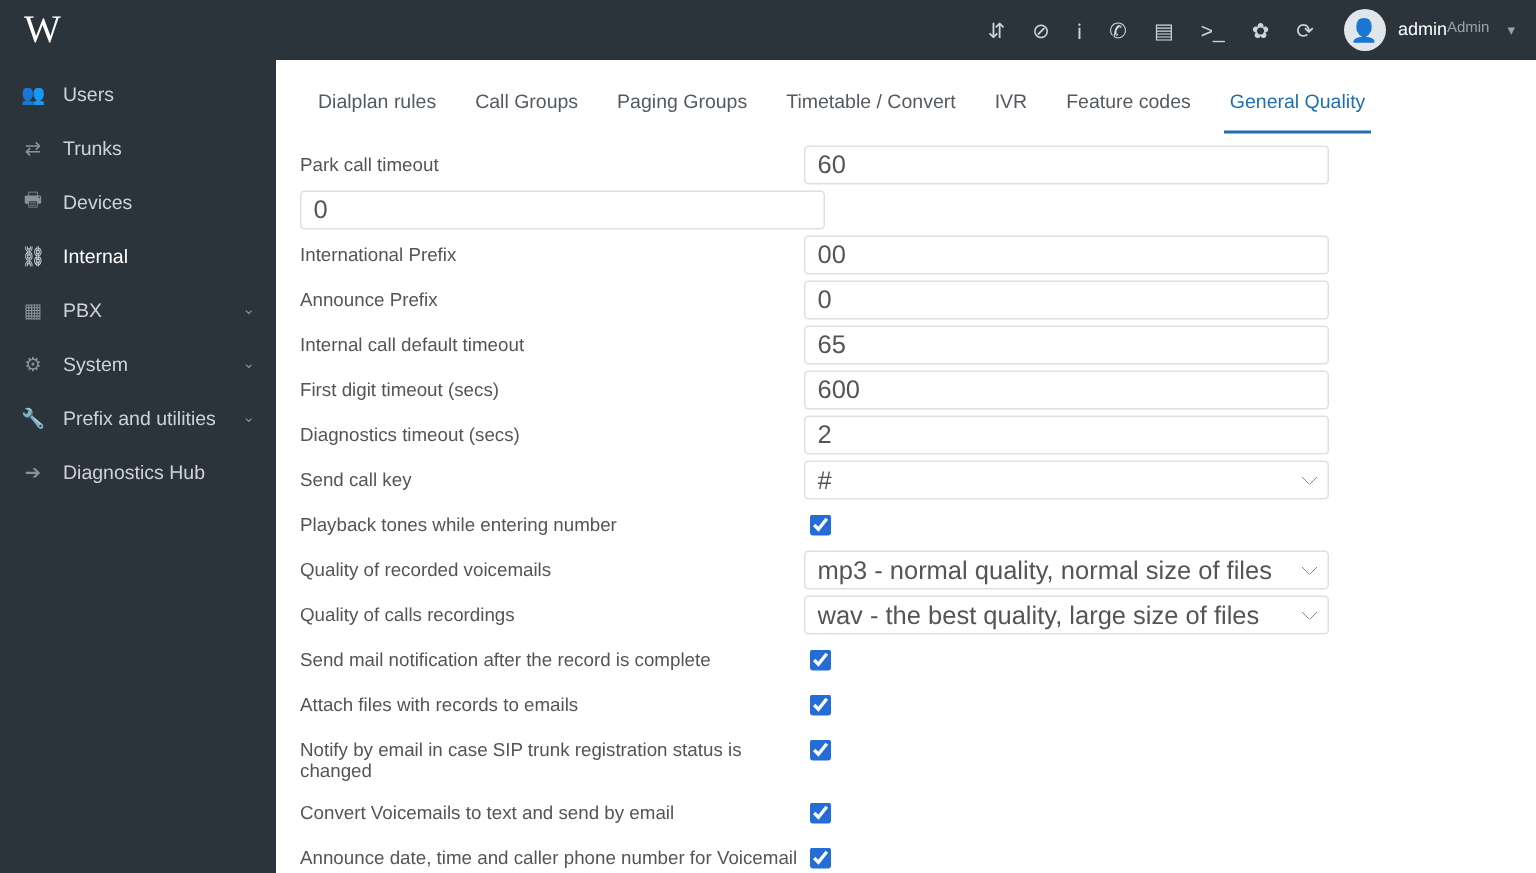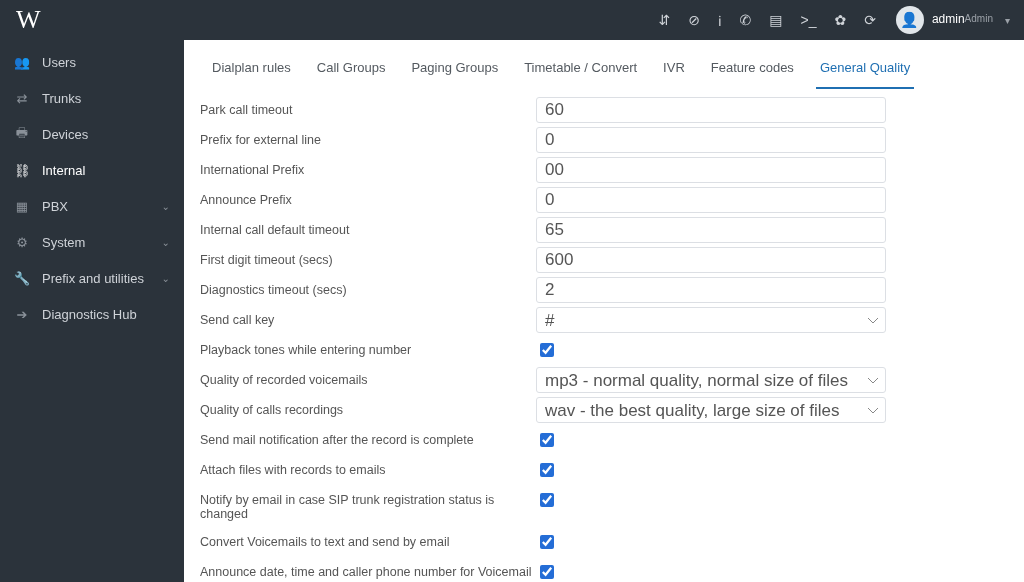--- a/index.html
+++ b/index.html
@@ -121,21 +121,20 @@
         <div class="tab">Feature codes</div>
         <div class="tab active">General Quality</div>
       </div>
     <div class="form">
 
       <div class="row">
           <div class="lab">Park call timeout</div>
           <div class="ctrl"><input type="text" value="60" style=""></div>
         </div>
       <div class="row">
-          <div class="lab">Prefix for external line</div>
           <div class="ctrl"><input type="text" value="0" style=""></div>
         </div>
       <div class="row">
           <div class="lab">International Prefix</div>
           <div class="ctrl"><input type="text" value="00" style=""></div>
         </div>
       <div class="row">
           <div class="lab">Announce Prefix</div>
           <div class="ctrl"><input type="text" value="0" style=""></div>
         </div>

